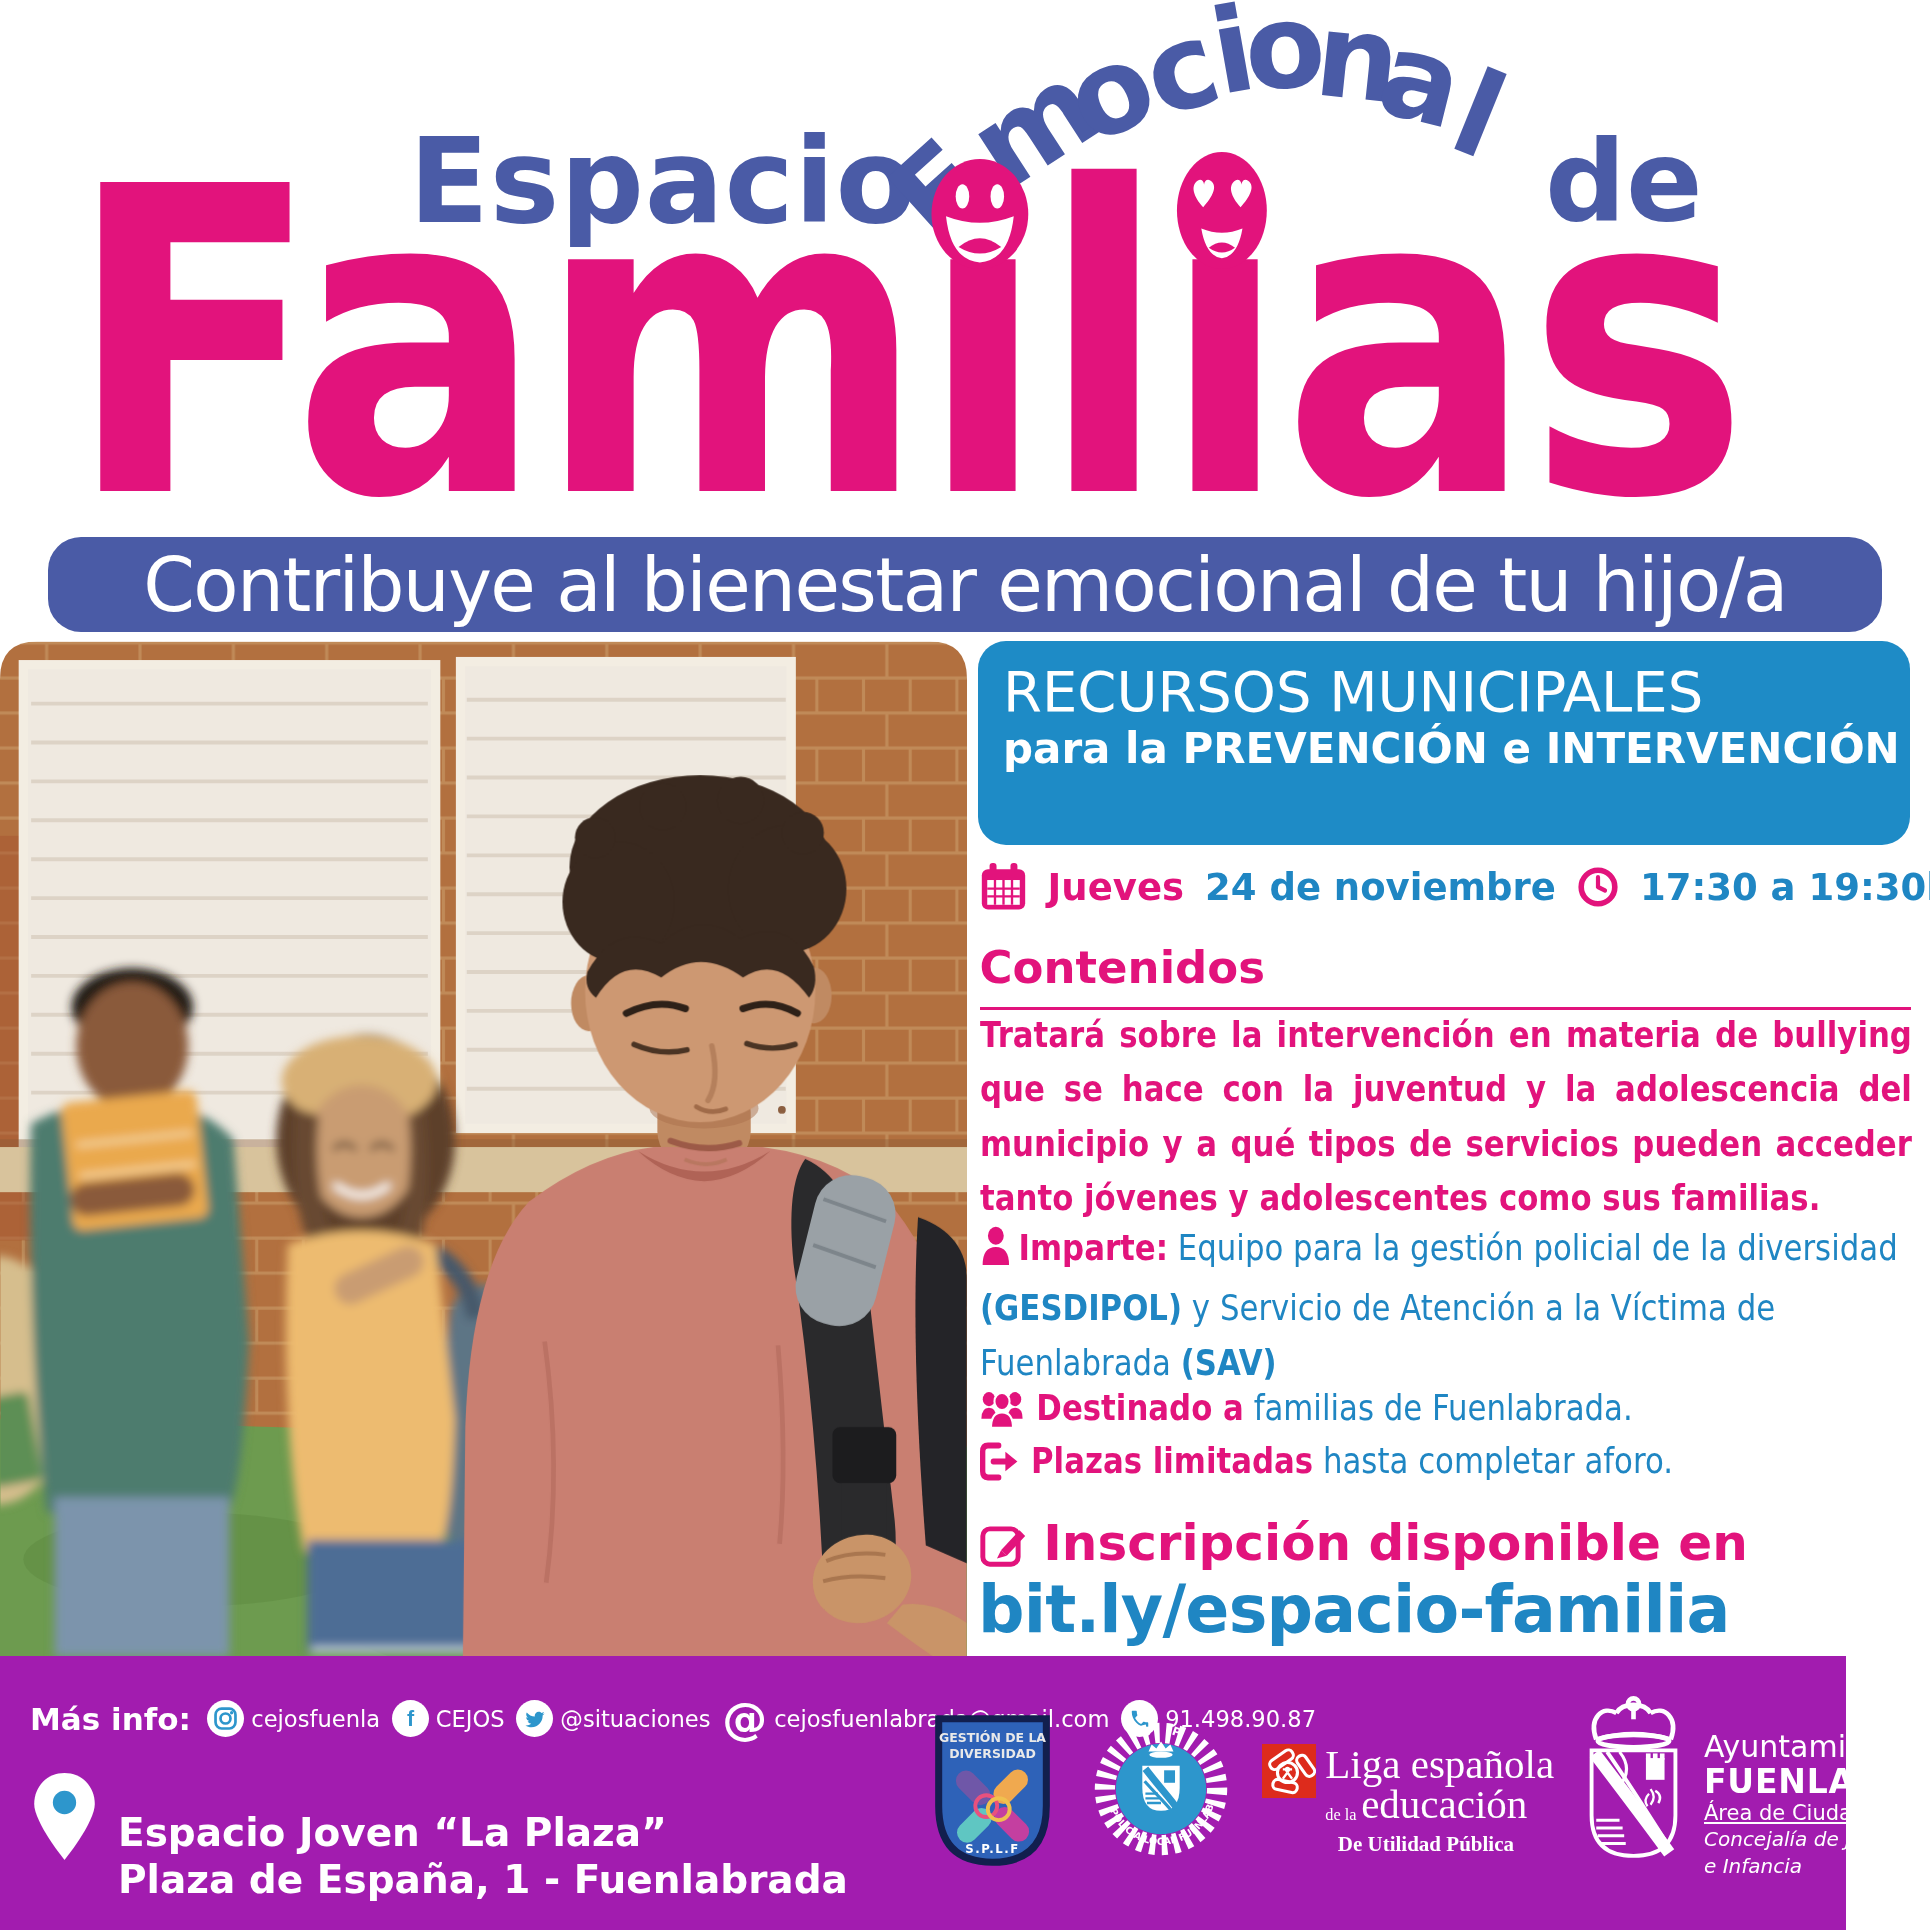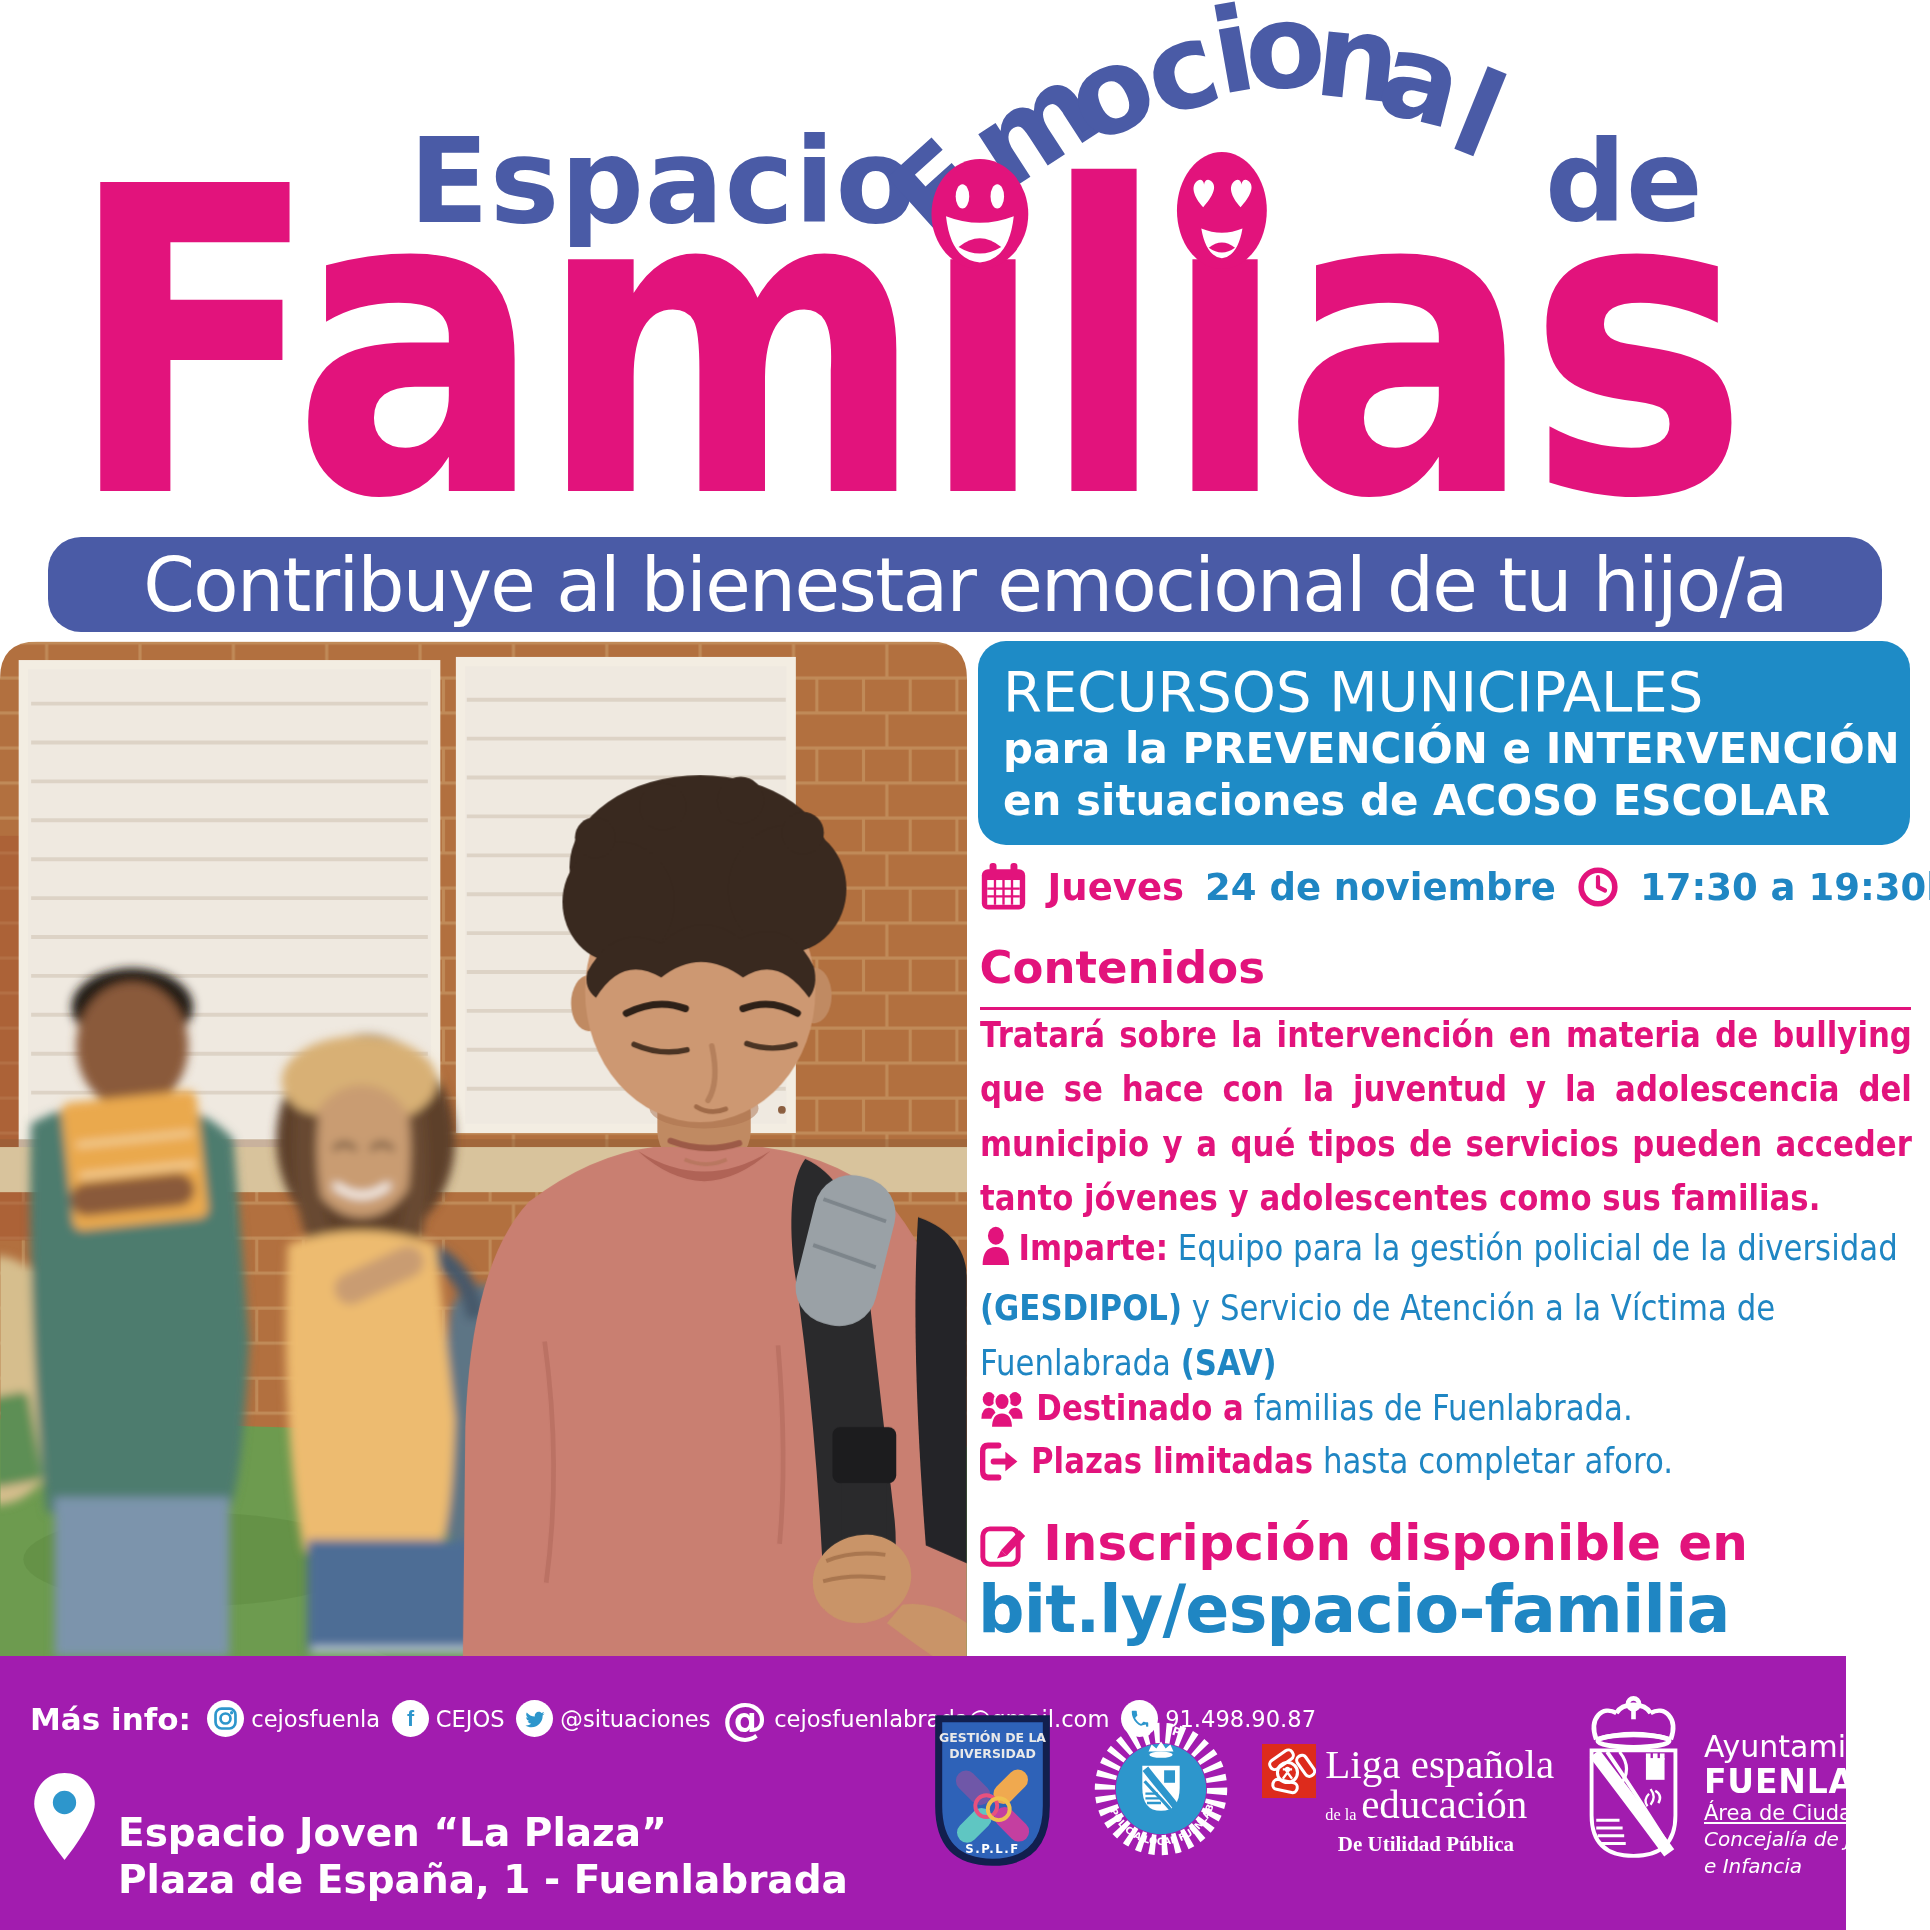--- a/index.html
+++ b/index.html
@@ -210,21 +210,20 @@
         <path d="M1062,1182 q34,-14 76,-8 M1058,1208 q36,-10 80,-4" stroke="#a9764f" stroke-width="5" fill="none"></path>
         <path d="M1243,1305 L1243,1262 Q1200,1232 1160,1238 L1140,1262 Q1180,1292 1200,1305 Z" fill="#c99468"></path>
       </g>
     </g>
   </svg>
 
   <section class="abs panel">
     <div class="abs hdr-box">
       <div class="hdr1">RECURSOS MUNICIPALES</div>
       <div class="hdr2">para la PREVENCIÓN e INTERVENCIÓN</div>
-      <div class="hdr2">en situaciones de ACOSO ESCOLAR</div>
     </div>
 
     <div class="abs date-row">
       <svg width="47" height="48" viewBox="0 0 60 62">
           <rect x="12" y="0" width="9" height="18" rx="4" fill="#e2137c"></rect>
           <rect x="39" y="0" width="9" height="18" rx="4" fill="#e2137c"></rect>
           <rect x="2" y="8" width="56" height="52" rx="8" fill="#e2137c"></rect>
           <rect x="9" y="22" width="42" height="32" fill="#fff"></rect>
           <path d="M9,33H51 M9,43H51 M19,22V54 M30,22V54 M41,22V54" stroke="#e2137c" stroke-width="3"></path>
         </svg>

